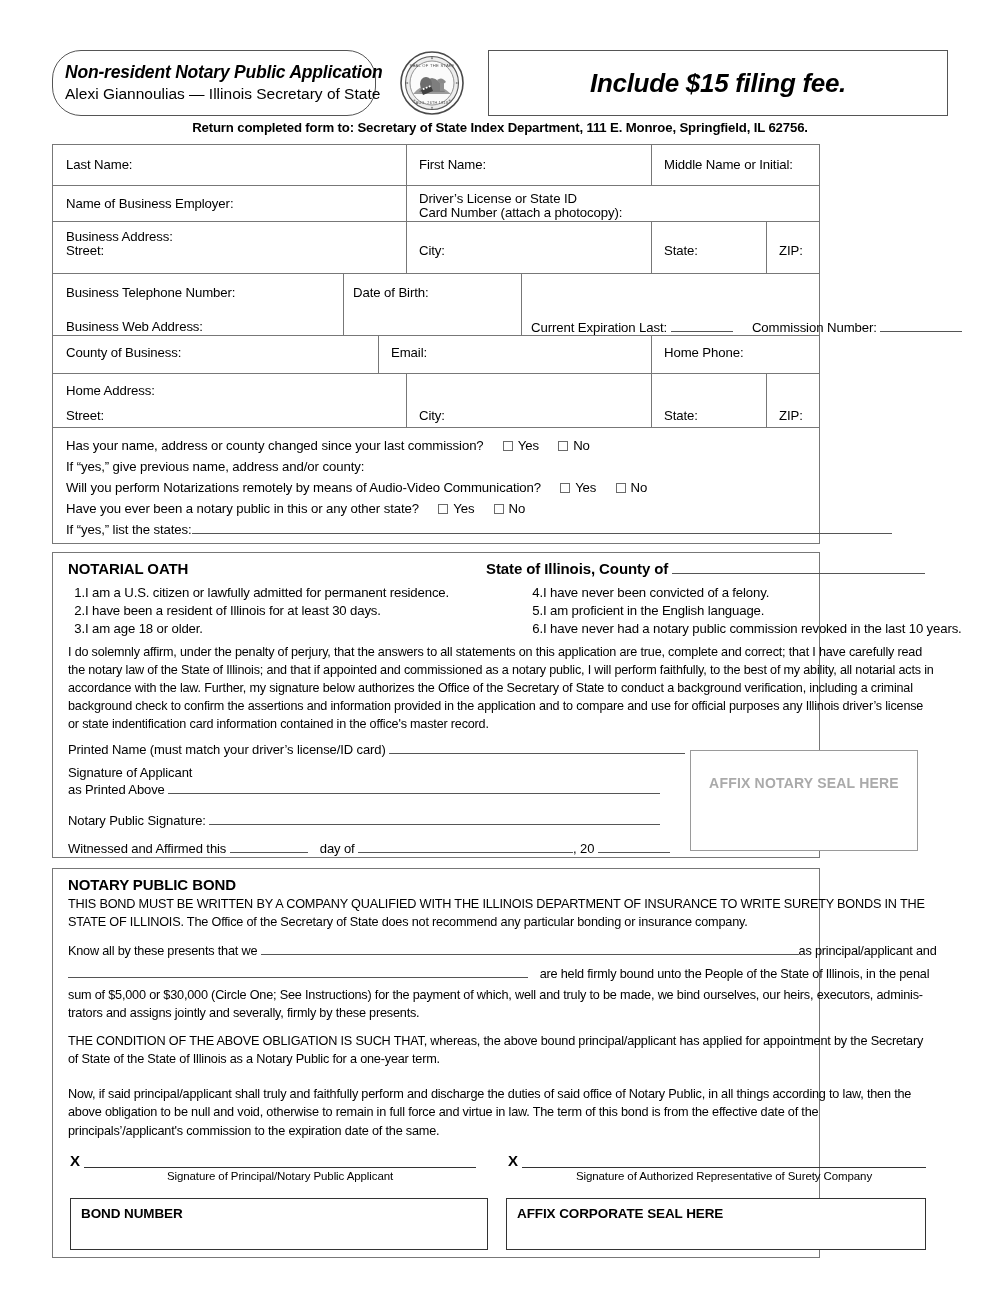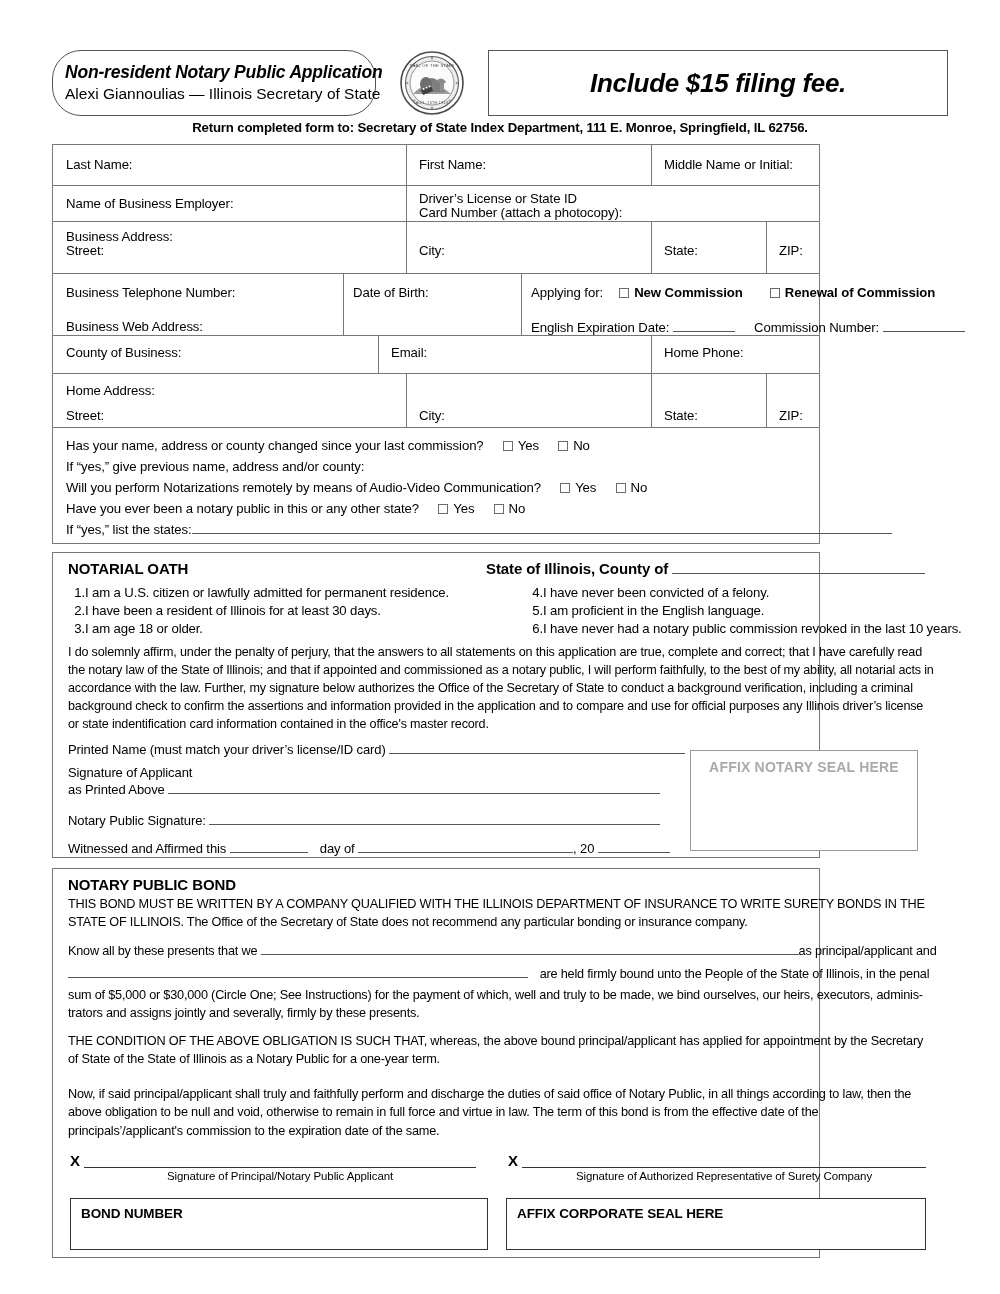--- a/index.html
+++ b/index.html
@@ -98,21 +98,21 @@
   .sig-line {
     position: absolute; font-size: 13px; letter-spacing: -0.1px;
     white-space: nowrap; line-height: 1.3;
   }
   .seal-box {
     position: absolute; left: 690px; top: 750px;
     width: 228px; height: 101px;
     border: 1.5px solid #9a9a9a; background: #fff;
   }
   .seal-box span {
-    display: block; text-align: center; margin-top: 8px;
+    display: block; text-align: center; margin-top: 24px;
     color: #aaaaaa; font-size: 14px; font-weight: bold;
     letter-spacing: 0.2px;
   }
 
   
   .bond-head {
     position: absolute; left: 68px; top: 876px;
     font-weight: bold; font-size: 15px; letter-spacing: -0.1px;
   }
   .bond-p {
@@ -211,30 +211,23 @@
       <div class="cell-label" style="left:13px; top:84px">Business Address:</div>
       <div class="cell-label" style="left:13px; top:98px">Street:</div>
       <div class="cell-label" style="left:366px;top:98px">City:</div>
       <div class="cell-label" style="left:611px;top:98px">State:</div>
       <div class="cell-label" style="left:726px;top:98px">ZIP:</div>
 
       <div class="cell-label" style="left:13px; top:140px">Business Telephone Number:</div>
       <div class="cell-label" style="left:13px; top:174px">Business Web Address:</div>
       <div class="cell-label" style="left:300px;top:140px">Date of Birth:</div>
 
-      <div class="cell-label" style="left:478px;top:140px">
-        <span>Applying for:</span>
-        <span style="display:inline-block;width:9px"></span>
-        <span class="cbx"></span><span class="bold">New Commission</span>
-        <span style="display:inline-block;width:20px"></span>
-        <span class="cbx"></span><span class="bold">Renewal of Commission</span>
-      </div>
 
       <div class="cell-label" style="left:478px;top:175px">
-        <span>English Expiration Date:</span>
+        <span>Current Expiration Last:</span>
         <span class="rule" style="width:62px"></span>
         <span style="display:inline-block;width:12px"></span>
         <span>Commission Number:</span>
         <span class="rule" style="width:82px"></span>
       </div>
 
       <div class="cell-label" style="left:13px; top:200px">County of Business:</div>
       <div class="cell-label" style="left:338px;top:200px">Email:</div>
       <div class="cell-label" style="left:611px;top:200px">Home Phone:</div>
 

